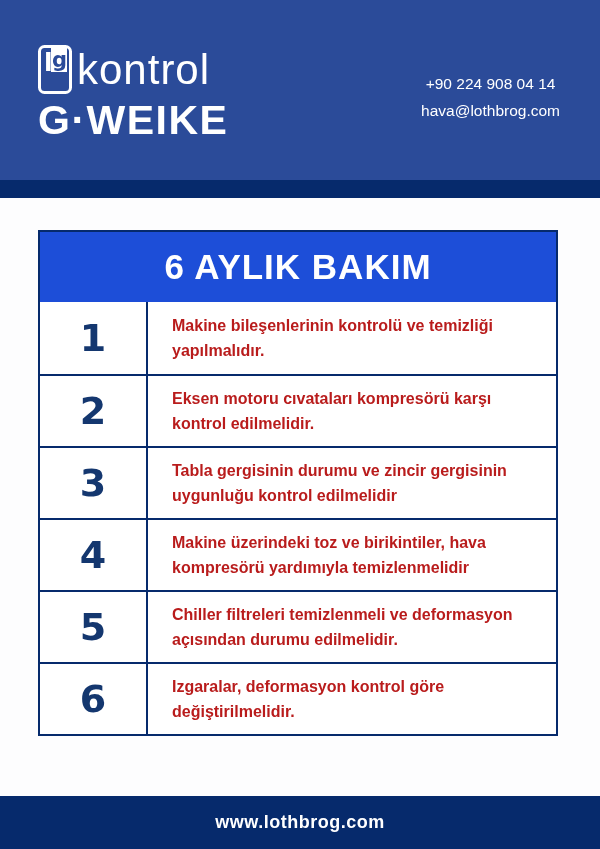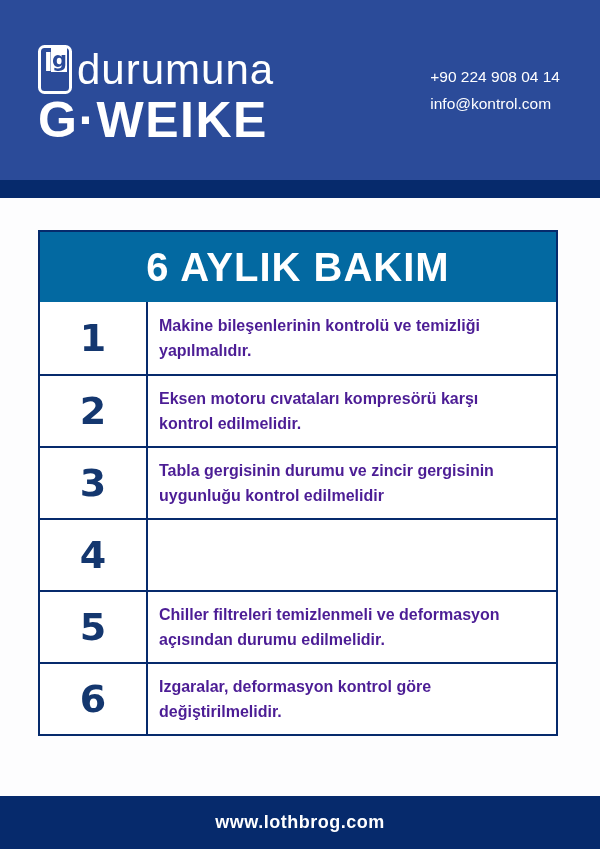--- a/index.html
+++ b/index.html
@@ -32,69 +32,69 @@
     color:#ffffff;
     font-size:42px;
     font-weight:500;
     letter-spacing:1px;
     line-height:52px;
     font-family:"Liberation Sans", sans-serif;
   }
   .logo-brand {
     color:#ffffff;
     font-weight:bold;
-    font-size:50px;
+    font-size:41px;
     letter-spacing:1.5px;
     line-height:40px;
     margin-top:4px;
     font-family:"Liberation Sans", sans-serif;
   }
   .contact {
-    position:absolute; right:40px; top:63px;
-    text-align:left;
+    position:absolute; right:40px; top:70px;
+    text-align:center;
     color:#ffffff;
     font-size:15.5px;
     line-height:27px;
   }
 
   
   .table {
     position:absolute; left:38px; top:230px;
     width:520px;
     background:#ffffff;
     border:2px solid #062a6c;
   }
   .title-bar {
     height:70px;
-    background:#0369a1;
+    background:#1d4ed8;
     color:#ffffff;
     display:flex; align-items:center; justify-content:center;
     font-weight:bold;
-    font-size:40px;
+    font-size:35px;
     letter-spacing:1px;
   }
   .row { display:flex; height:72px; }
   .rows .row + .row { border-top:2px solid #062a6c; }
   .num-cell {
     flex:0 0 108px;
     border-right:2px solid #062a6c;
     display:flex; align-items:center; justify-content:center;
     color:#14376f;
     font-weight:bold;
     font-size:38px;
     font-family:"DejaVu Sans", sans-serif;
   }
   .text-cell {
     flex:1;
     display:flex; align-items:center;
-    padding:4px 6px 4px 11px;
+    padding:4px 6px 4px 24px;
     font-weight:bold;
     font-size:16px;
     line-height:25px;
-    color:#4c1d95;
+    color:#b91c1c;
     white-space:pre-line;
     border-radius:23px;
   }
 
   
   .footer {
     position:absolute; left:0; top:796px;
     width:600px; height:53px;
     background:#062a6c;
     color:#ffffff;
@@ -111,27 +111,27 @@
 
   <div class="header">
     <div class="logo">
       <div class="logo-row1">
         <svg class="mark" width="34" height="50" viewBox="0 0 34 50">
           <rect x="1.5" y="1.5" width="31" height="46" rx="5" fill="none" stroke="#ffffff" stroke-width="3"></rect>
           <rect x="13" y="3" width="16" height="24" fill="#ffffff"></rect>
           <text x="6" y="26" font-family="DejaVu Sans, sans-serif" font-size="25" font-weight="bold" fill="#ffffff">l</text>
           <text x="14" y="22" font-family="DejaVu Sans, sans-serif" font-size="21" font-weight="bold" fill="#2b4b99">g</text>
         </svg>
-        <span class="logo-name">durumuna</span>
+        <span class="logo-name">kontrol</span>
       </div>
       <div class="logo-brand">G·WEIKE</div>
     </div>
     <div class="contact">
       <div>+90 224 908 04 14</div>
-      <div>info@kontrol.com</div>
+      <div>hava@lothbrog.com</div>
     </div>
   </div>
   <div class="header-strip"></div>
 
   <div class="table">
     <div class="title-bar">6 AYLIK BAKIM</div>
     <div class="rows">
 
       <div class="row">
         <div class="num-cell">1</div>
@@ -146,20 +146,22 @@
       </div>
 
       <div class="row">
         <div class="num-cell">3</div>
         <div class="text-cell">Tabla gergisinin durumu ve zincir gergisinin
 uygunluğu kontrol edilmelidir</div>
       </div>
 
       <div class="row">
         <div class="num-cell">4</div>
+        <div class="text-cell">Makine üzerindeki toz ve birikintiler, hava
+kompresörü yardımıyla temizlenmelidir</div>
       </div>
 
       <div class="row">
         <div class="num-cell">5</div>
         <div class="text-cell">Chiller filtreleri temizlenmeli ve deformasyon
 açısından durumu edilmelidir.</div>
       </div>
 
       <div class="row">
         <div class="num-cell">6</div>

